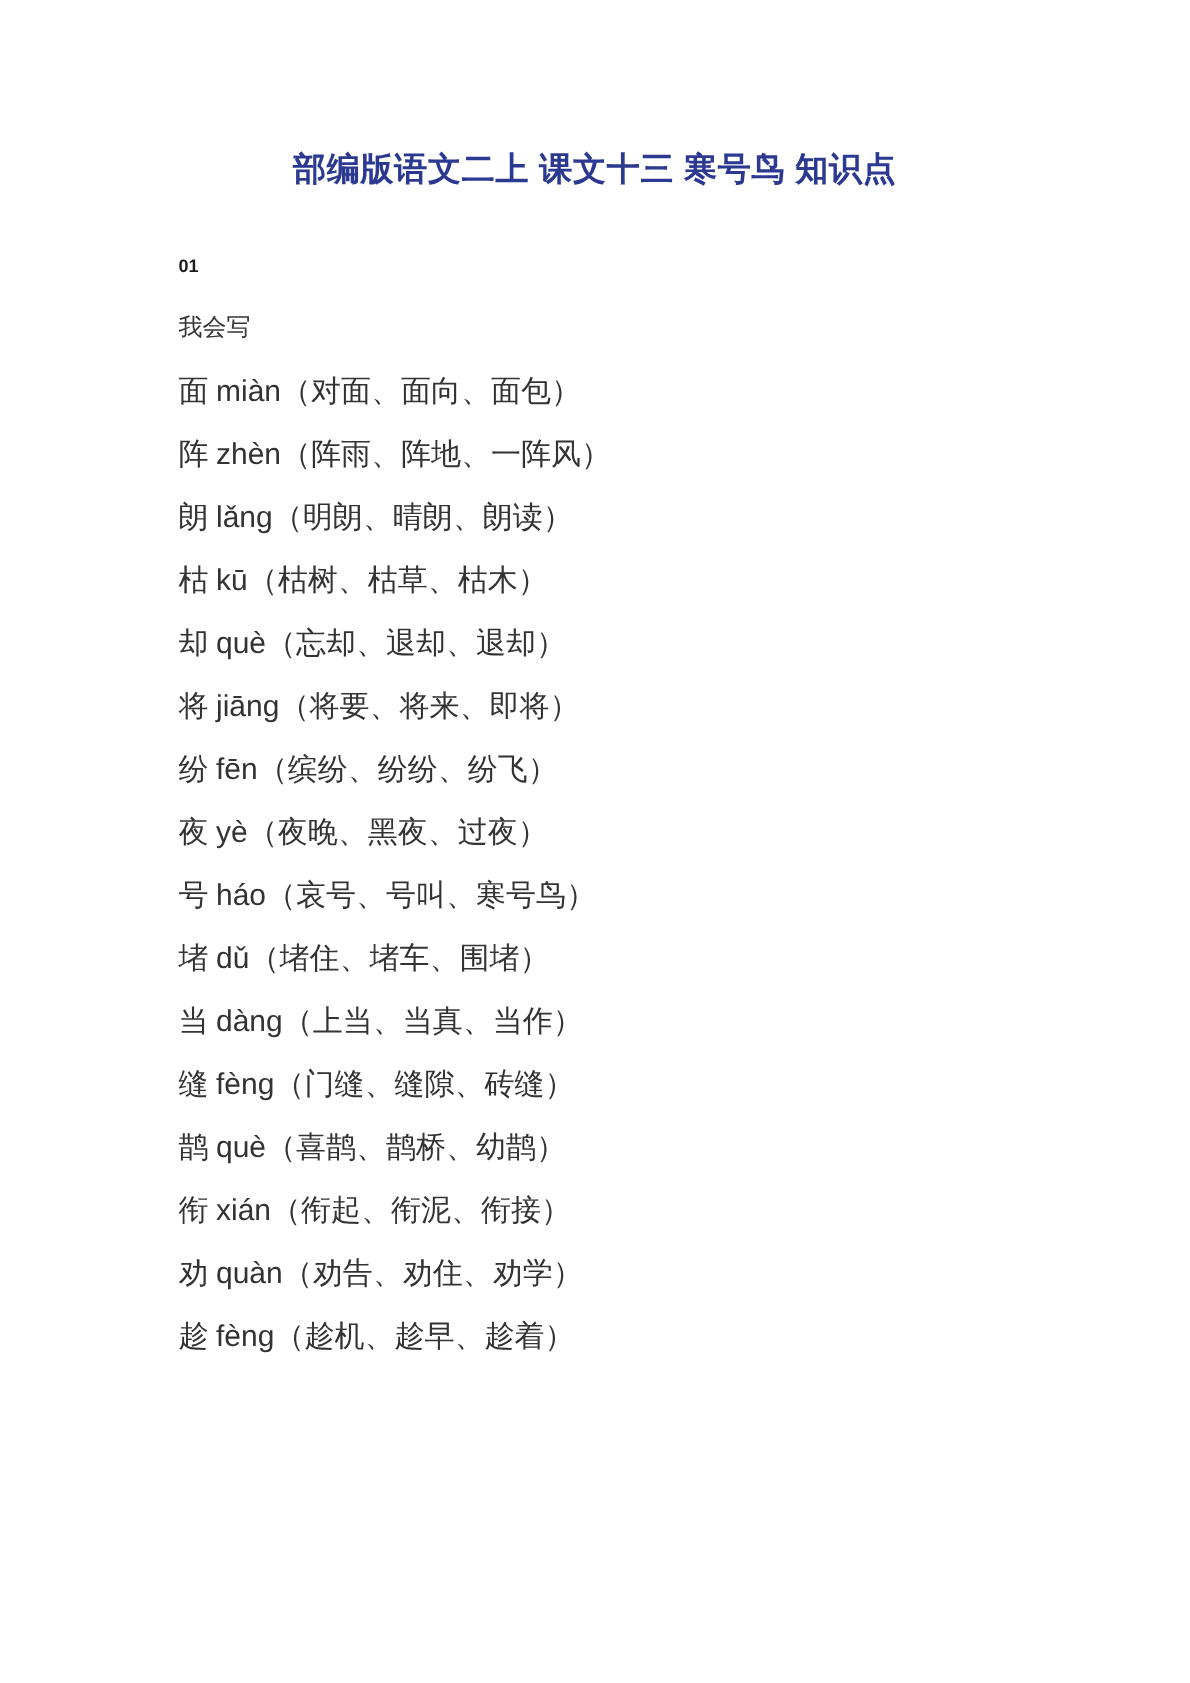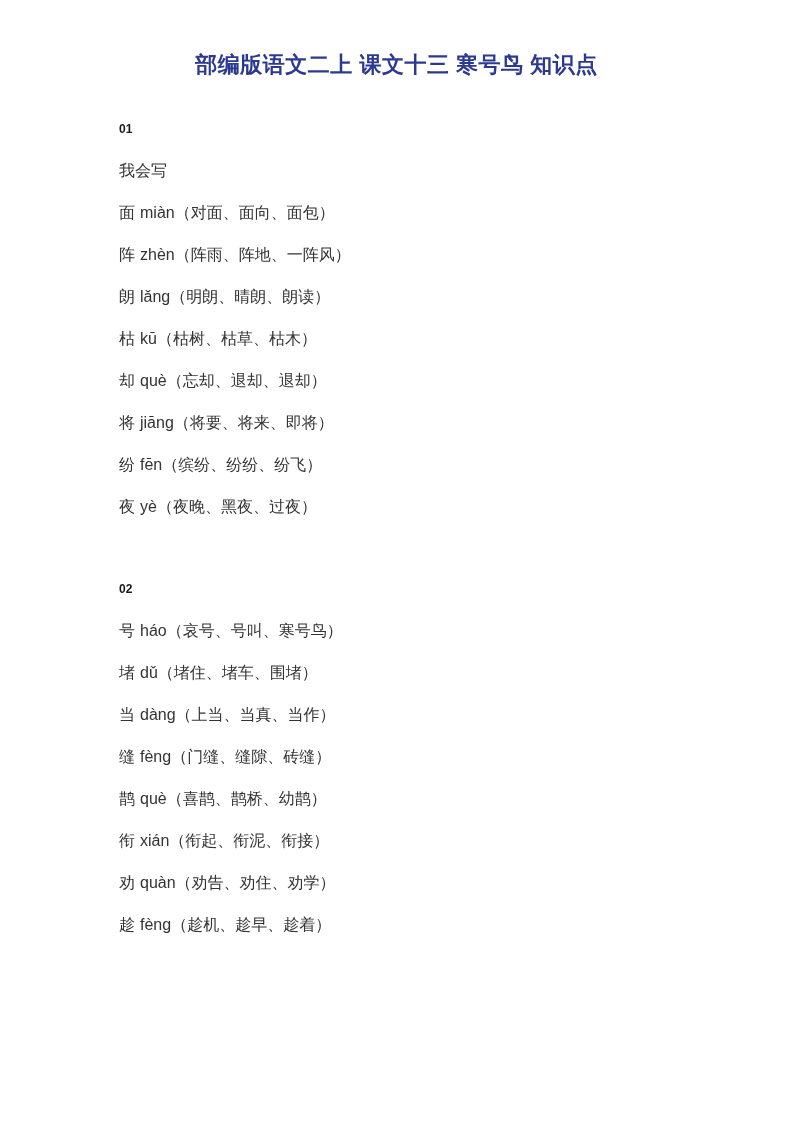--- a/index.html
+++ b/index.html
@@ -12,21 +12,21 @@
   html,body{margin:0;padding:0;}
   body{
     width:793px;height:1122px;
     background:var(--page-bg);
     color:var(--text-color);
     font-family:"Liberation Sans","DejaVu Sans",sans-serif;
   }
   .page{
     box-sizing:border-box;
     width:793px;height:1006px;
-    padding:50px 119px 0 119px;
+    padding:98px 119px 0 119px;
     overflow:hidden;
   }
   .doc-title{
     margin:0;
     text-align:center;
     font-size:22px;
     line-height:30px;
     font-weight:700;
     color:var(--title-color);
     letter-spacing:0.5px;
@@ -39,21 +39,21 @@
     color:var(--section-number-color);
   }
   .section--second .section-number{margin-top:60px;}
   .section-heading{
     margin:20px 0 0 0;
     font-size:16px;
     line-height:22px;
   }
   .vocab-line{
     margin:20px 0 0 0;
-    font-size:16px;
+    font-size:20px;
     line-height:22px;
     white-space:nowrap;
   }
   .pinyin{margin-left:5px;}
 </style>
 </head>
 <body>
 
 <div class="page">
 
@@ -67,21 +67,20 @@
     <p class="vocab-line"><span class="hanzi">阵</span><span class="pinyin">zhèn</span><span class="examples">（阵雨、阵地、一阵风）</span></p>
     <p class="vocab-line"><span class="hanzi">朗</span><span class="pinyin">lǎng</span><span class="examples">（明朗、晴朗、朗读）</span></p>
     <p class="vocab-line"><span class="hanzi">枯</span><span class="pinyin">kū</span><span class="examples">（枯树、枯草、枯木）</span></p>
     <p class="vocab-line"><span class="hanzi">却</span><span class="pinyin">què</span><span class="examples">（忘却、退却、退却）</span></p>
     <p class="vocab-line"><span class="hanzi">将</span><span class="pinyin">jiāng</span><span class="examples">（将要、将来、即将）</span></p>
     <p class="vocab-line"><span class="hanzi">纷</span><span class="pinyin">fēn</span><span class="examples">（缤纷、纷纷、纷飞）</span></p>
     <p class="vocab-line"><span class="hanzi">夜</span><span class="pinyin">yè</span><span class="examples">（夜晚、黑夜、过夜）</span></p>
   </section>
 
   <section class="section section--second">
-    <p class="section-number">02</p>
 
     <p class="vocab-line"><span class="hanzi">号</span><span class="pinyin">háo</span><span class="examples">（哀号、号叫、寒号鸟）</span></p>
     <p class="vocab-line"><span class="hanzi">堵</span><span class="pinyin">dǔ</span><span class="examples">（堵住、堵车、围堵）</span></p>
     <p class="vocab-line"><span class="hanzi">当</span><span class="pinyin">dàng</span><span class="examples">（上当、当真、当作）</span></p>
     <p class="vocab-line"><span class="hanzi">缝</span><span class="pinyin">fèng</span><span class="examples">（门缝、缝隙、砖缝）</span></p>
     <p class="vocab-line"><span class="hanzi">鹊</span><span class="pinyin">què</span><span class="examples">（喜鹊、鹊桥、幼鹊）</span></p>
     <p class="vocab-line"><span class="hanzi">衔</span><span class="pinyin">xián</span><span class="examples">（衔起、衔泥、衔接）</span></p>
     <p class="vocab-line"><span class="hanzi">劝</span><span class="pinyin">quàn</span><span class="examples">（劝告、劝住、劝学）</span></p>
     <p class="vocab-line"><span class="hanzi">趁</span><span class="pinyin">fèng</span><span class="examples">（趁机、趁早、趁着）</span></p>
   </section>

